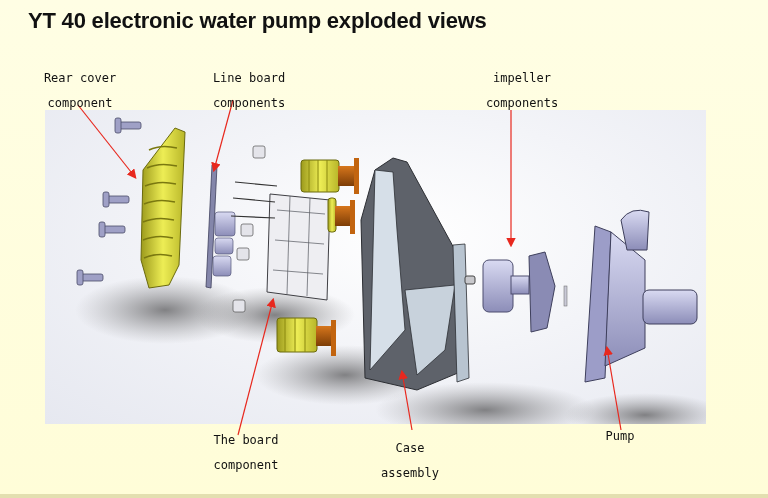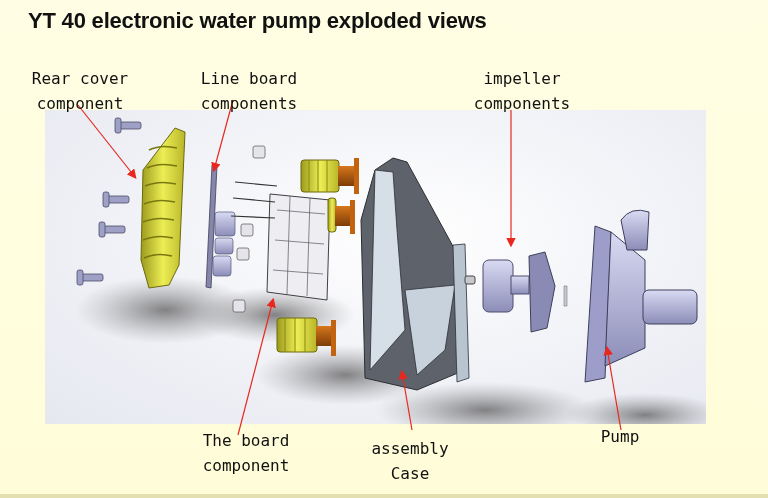--- a/index.html
+++ b/index.html
@@ -3,21 +3,21 @@
 <meta charset="utf-8">
 <style>
   html,body{margin:0;padding:0;}
   body{width:768px;height:498px;overflow:hidden;background:#fffee2;position:relative;font-family:"Liberation Sans",sans-serif;}
   .slide{position:absolute;left:0;top:0;width:768px;height:498px;background:linear-gradient(180deg,#fffee4 0%,#fffdd8 100%);}
   .bottom-rule{position:absolute;left:0;top:494px;width:768px;height:4px;background:#e3dfb0;}
   .title{position:absolute;left:28px;top:8px;font-size:22px;font-weight:bold;color:#111;letter-spacing:-0.2px;white-space:nowrap;text-align:center;}
   .render{position:absolute;left:45px;top:110px;width:661px;height:314px;overflow:hidden;
     background:radial-gradient(ellipse at 55% 40%,#ffffff 0%,#f3f4f8 45%,#e6e8f0 100%);}
   .render svg{position:absolute;left:0;top:0;}
-  .label{position:absolute;font-family:"DejaVu Sans Mono","Liberation Mono",monospace;font-size:16px;line-height:25px;color:#111;text-align:center;white-space:nowrap;}
+  .label{position:absolute;font-family:"DejaVu Sans Mono","Liberation Mono",monospace;font-size:12px;line-height:25px;color:#111;text-align:center;white-space:nowrap;}
   .arrows{position:absolute;left:0;top:0;pointer-events:none;}
 </style>
 </head>
 <body>
 
 <div class="slide"></div>
 
 <div class="title">YT 40 electronic water pump exploded views</div>
 
 <div class="render">
@@ -182,20 +182,20 @@
 </div>
 <div class="label" style="left:458px;top:66px;width:128px;">
   <div>impeller</div>
   <div>components</div>
 </div>
 <div class="label" style="left:184px;top:428px;width:124px;">
   <div>The board</div>
   <div>component</div>
 </div>
 <div class="label" style="left:354px;top:436px;width:112px;">
+  <div>Case</div>
   <div>assembly</div>
-  <div>Case</div>
 </div>
 <div class="label" style="left:578px;top:424px;width:84px;">
   <div>Pump</div>
 </div>
 
 <div class="bottom-rule"></div>
 
 </body></html>

